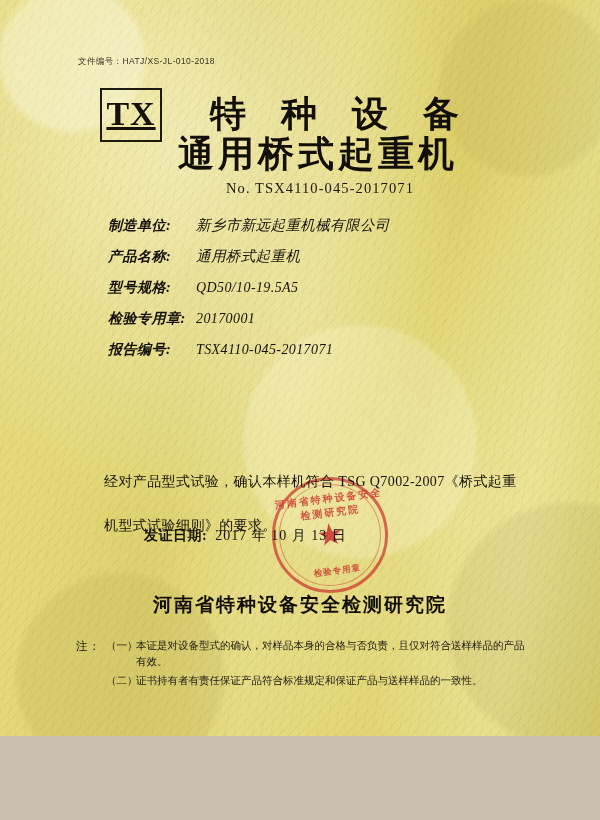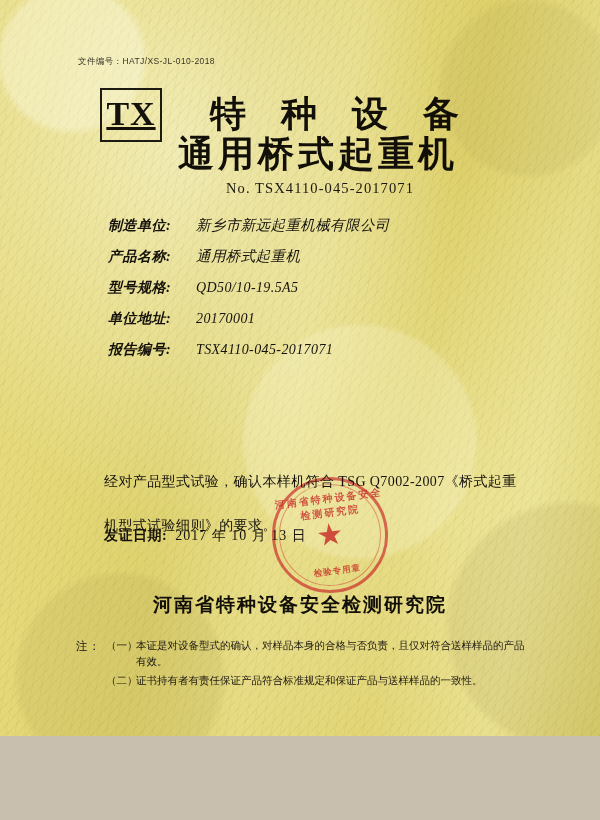--- a/index.html
+++ b/index.html
@@ -184,21 +184,21 @@
   }
   .issue-row {
     position: absolute;
     left: 104px;
     top: 527px;
     font-size: 14px;
     color: #16130d;
     letter-spacing: 0.5px;
     white-space: nowrap;
   }
-  .issue-label { font-weight: bold; }
+  .issue-label { font-weight: bold; margin-left: 40px; }
   .issue-date  { margin-left: 4px; letter-spacing: 1px; text-align: center; }
 
   
   .seal {
     position: absolute;
     left: 272px;
     top: 477px;
     width: 116px;
     height: 116px;
     border-radius: 50%;
@@ -317,21 +317,21 @@
       </div>
       <div class="field-row">
         <span class="field-label">产品名称:</span>
         <span class="field-value cn">通用桥式起重机</span>
       </div>
       <div class="field-row">
         <span class="field-label">型号规格:</span>
         <span class="field-value">QD50/10-19.5A5</span>
       </div>
       <div class="field-row">
-        <span class="field-label">单位地址:</span>
+        <span class="field-label">检验专用章:</span>
         <span class="field-value">20170001</span>
       </div>
       <div class="field-row">
         <span class="field-label">报告编号:</span>
         <span class="field-value">TSX4110-045-2017071</span>
       </div>
     </div>
 
     <div class="body-text">经对产品型式试验，确认本样机符合 TSG Q7002-2007《桥式起重机型式试验细则》的要求。</div>
 

